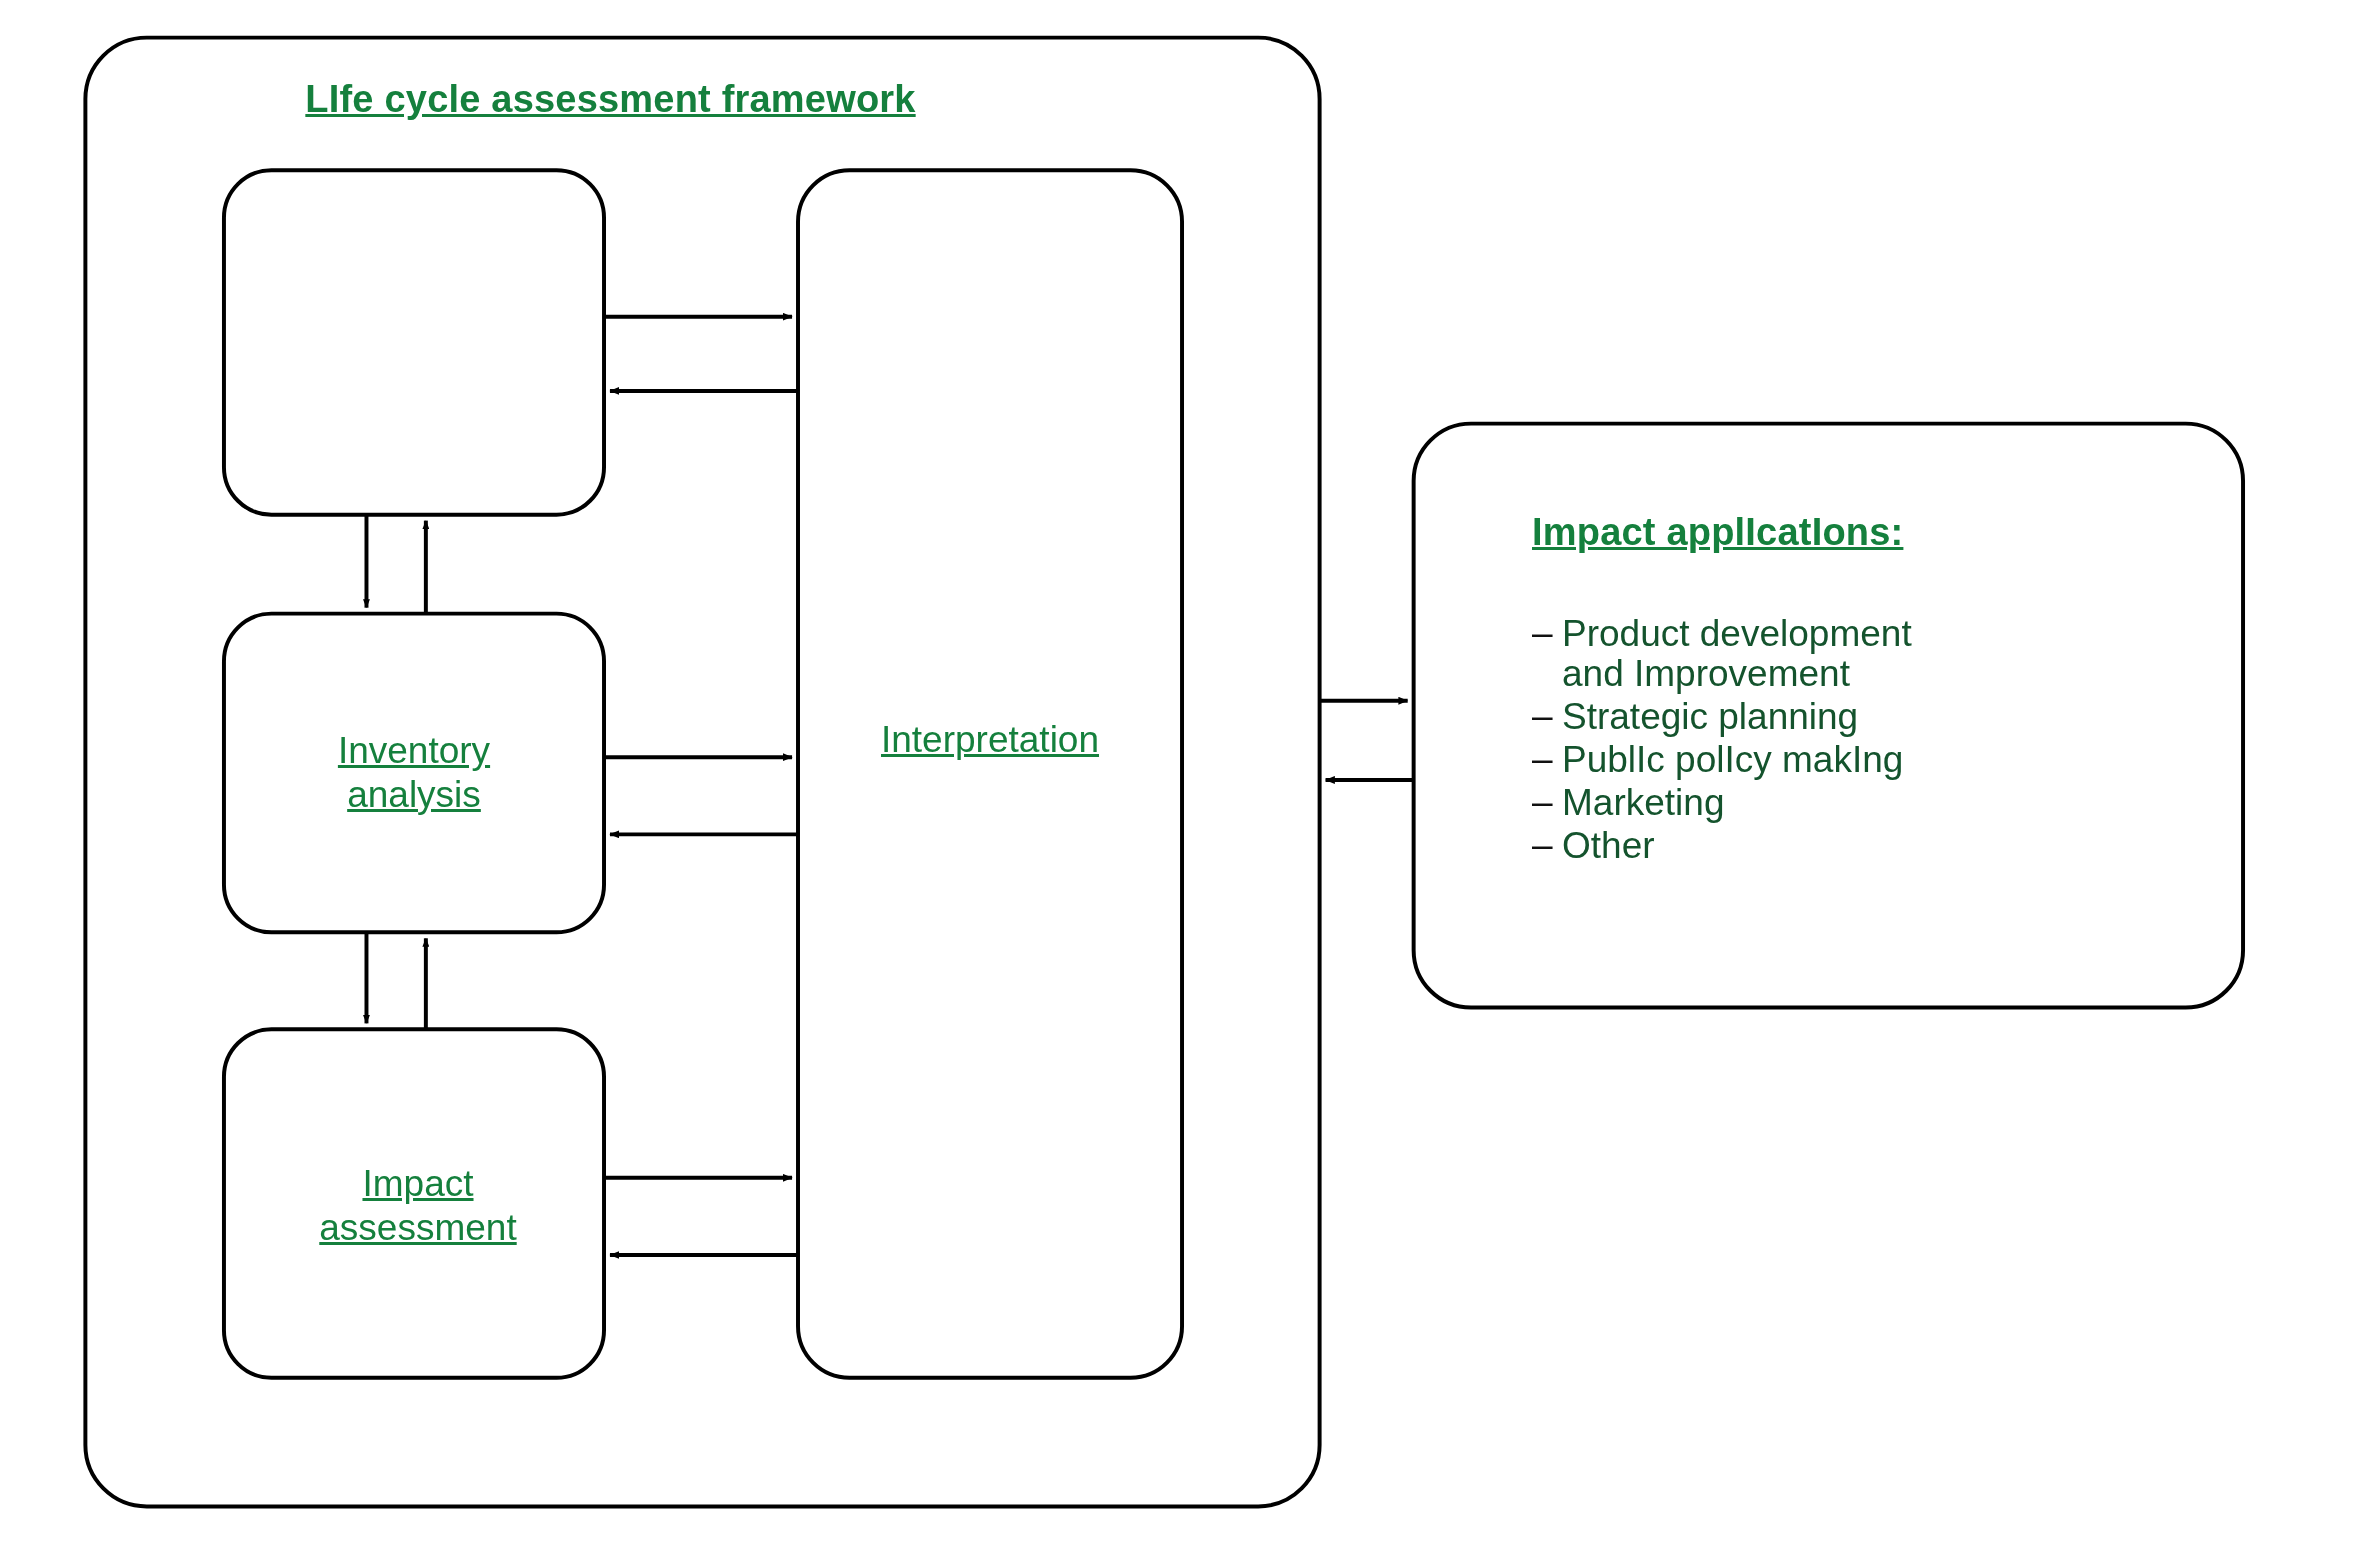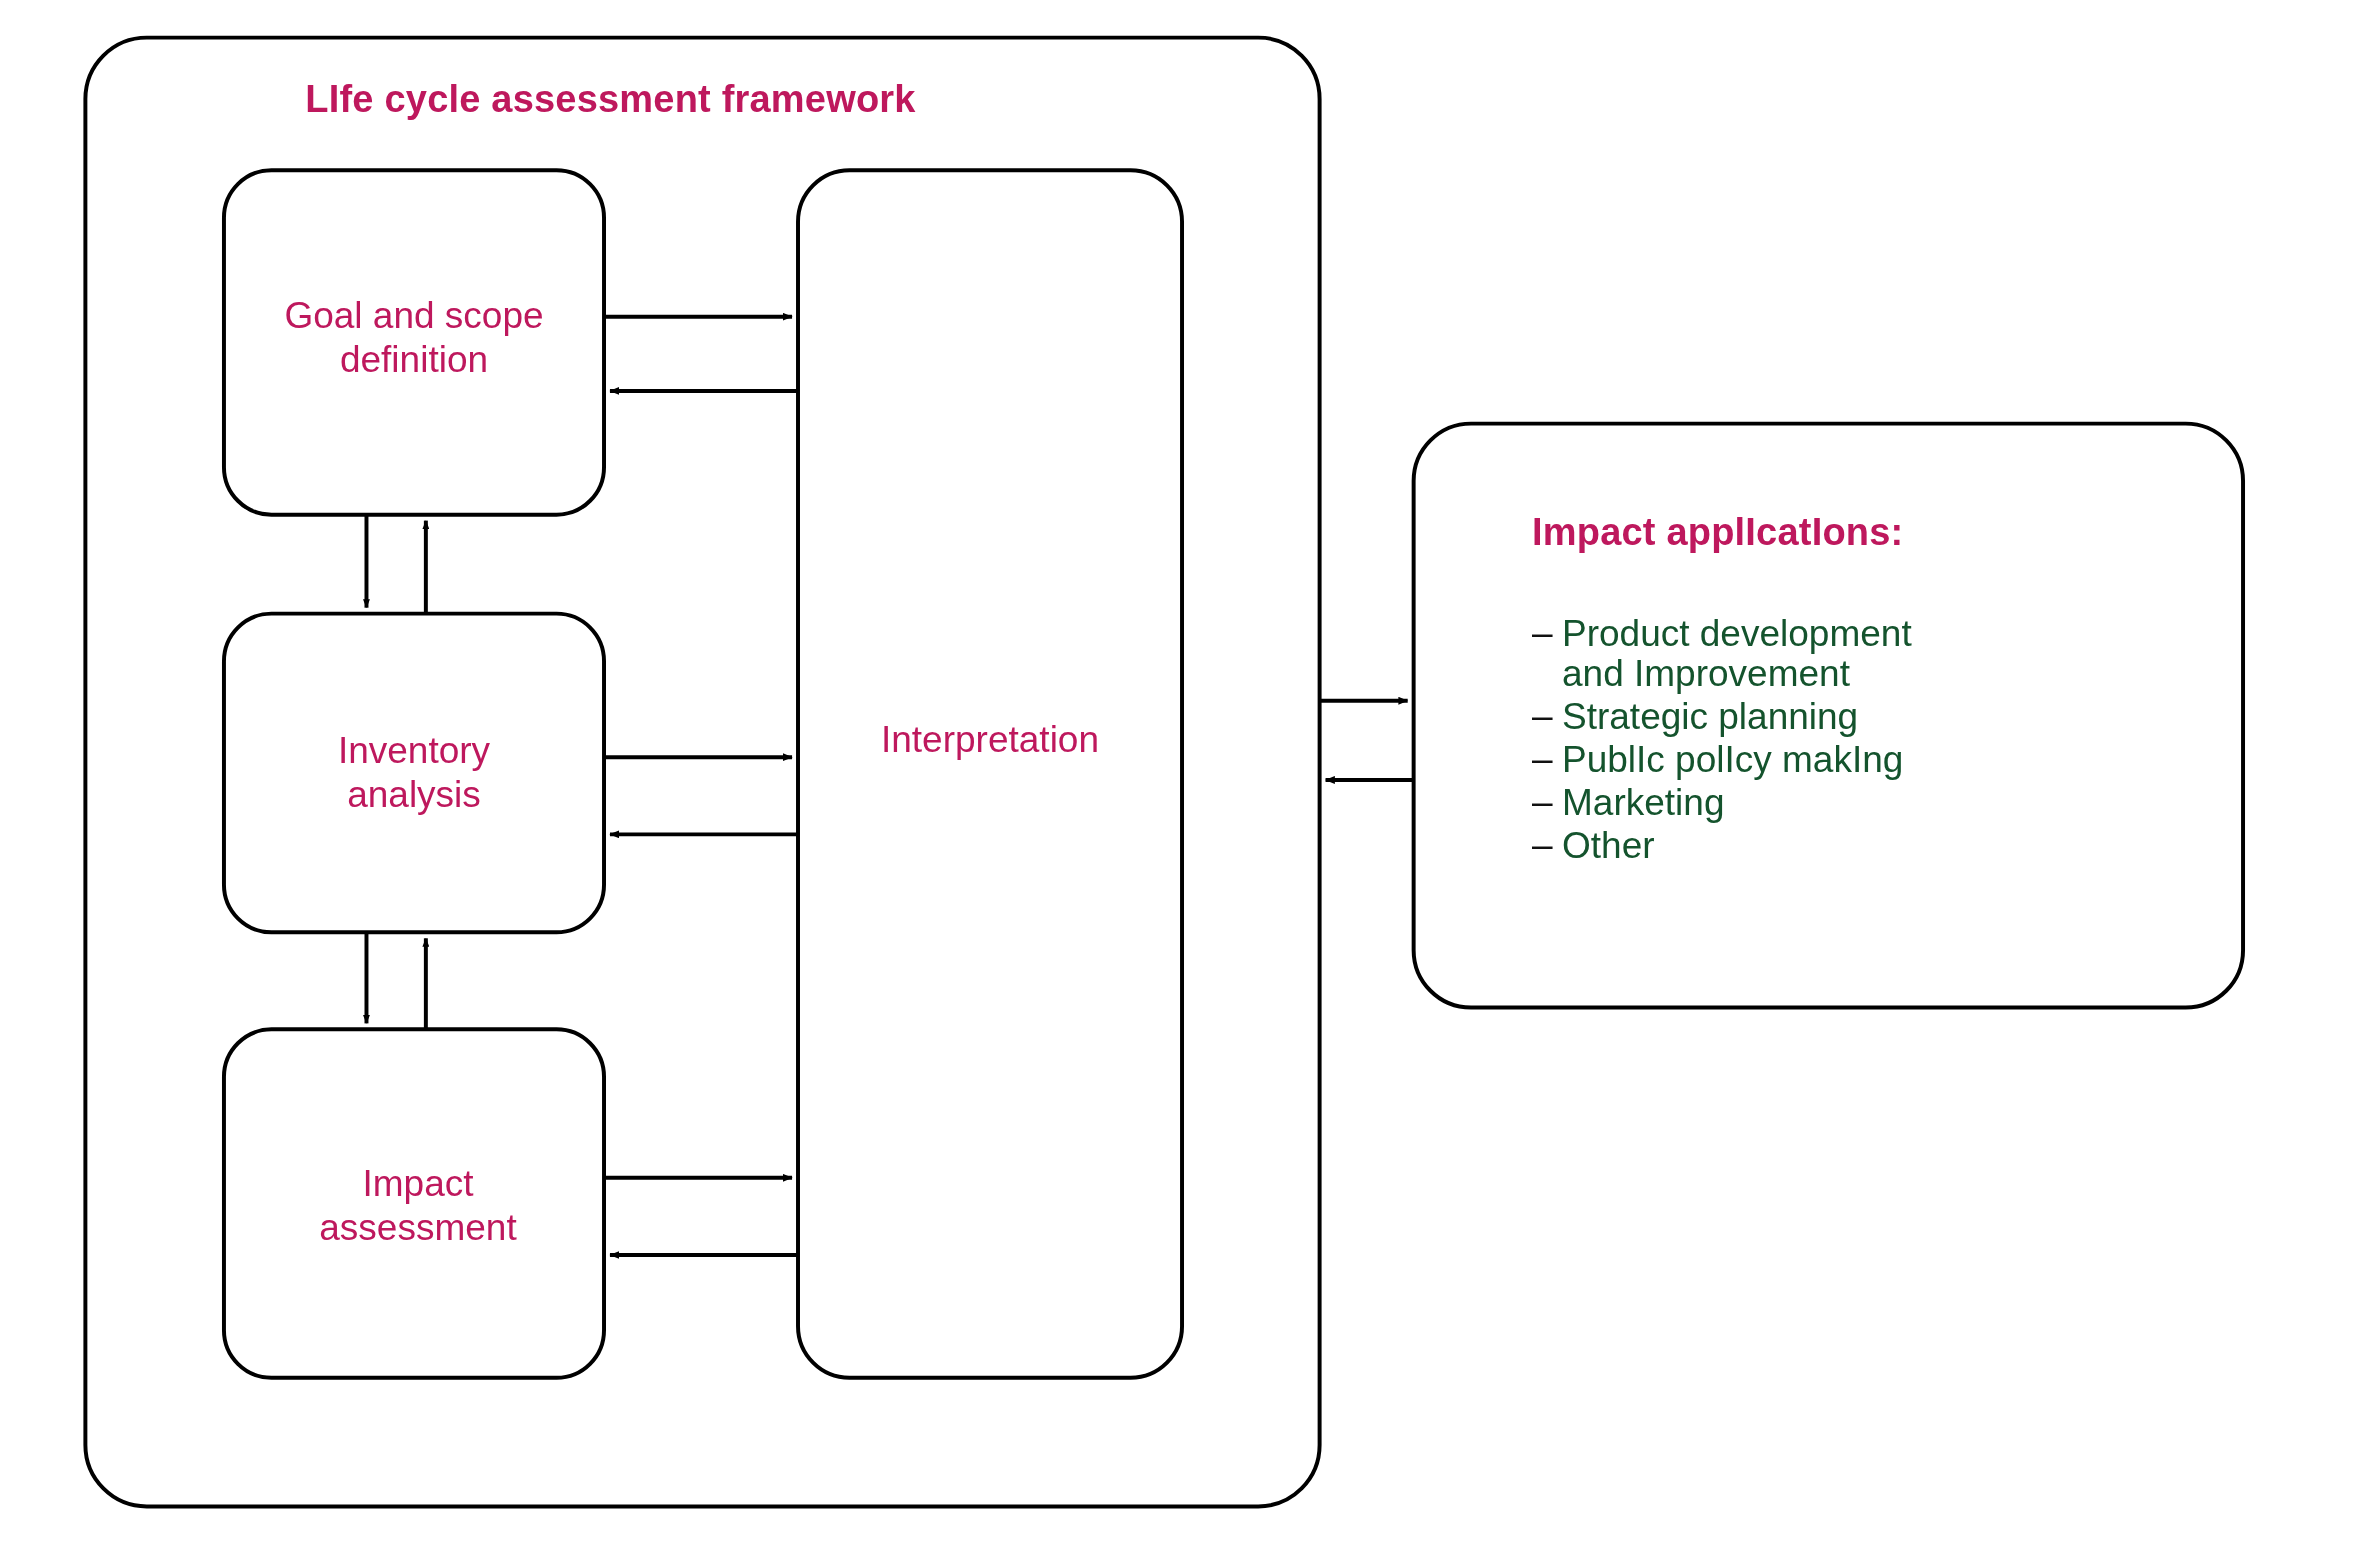--- a/index.html
+++ b/index.html
@@ -22,22 +22,23 @@
     position: absolute;
     left: 0;
     top: 0;
     width: 2370px;
     height: 1545px;
   }
   .lbl {
     position: absolute;
     text-align: center;
     line-height: 1.18;
-    color: #be185d;
+    color: #15803d;
     white-space: pre-line;
+    text-decoration: underline;
   }
   .framework-title {
     font-weight: bold;
     font-size: 38px;
     letter-spacing: 0.2px;
   }
   .stage-label {
     font-size: 37px;
     font-weight: normal;
   }
@@ -114,22 +115,20 @@
 
     <line x1="370" y1="942" x2="370" y2="1034" stroke="#000000" stroke-width="4" marker-end="url(#ah-sm)"></line>
     <line x1="430" y1="1040" x2="430" y2="948" stroke="#000000" stroke-width="4" marker-end="url(#ah-sm)"></line>
 
     <line x1="1333" y1="708" x2="1422" y2="708" stroke="#000000" stroke-width="4" marker-end="url(#ah)"></line>
     <line x1="1428" y1="788" x2="1339" y2="788" stroke="#000000" stroke-width="4" marker-end="url(#ah)"></line>
   </svg>
 
   <div class="lbl framework-title" style="left:244px; top:77px; width:733px; text-align:center;">LIfe cycle assessment framework</div>
 
-  <div class="lbl stage-label" style="left:224px; top:294px; width:380px;">Goal and scope
-definition</div>
 
   <div class="lbl stage-label" style="left:224px; top:729px; width:380px;">Inventory
 analysis</div>
 
   <div class="lbl stage-label" style="left:228px; top:1162px; width:380px;">Impact
 assessment</div>
 
   <div class="lbl interp-label" style="left:798px; top:718px; width:384px;">Interpretation</div>
 
   <div class="lbl apps-title" style="left:1532px; top:510px; width:693px;">Impact applIcatIons:</div>

